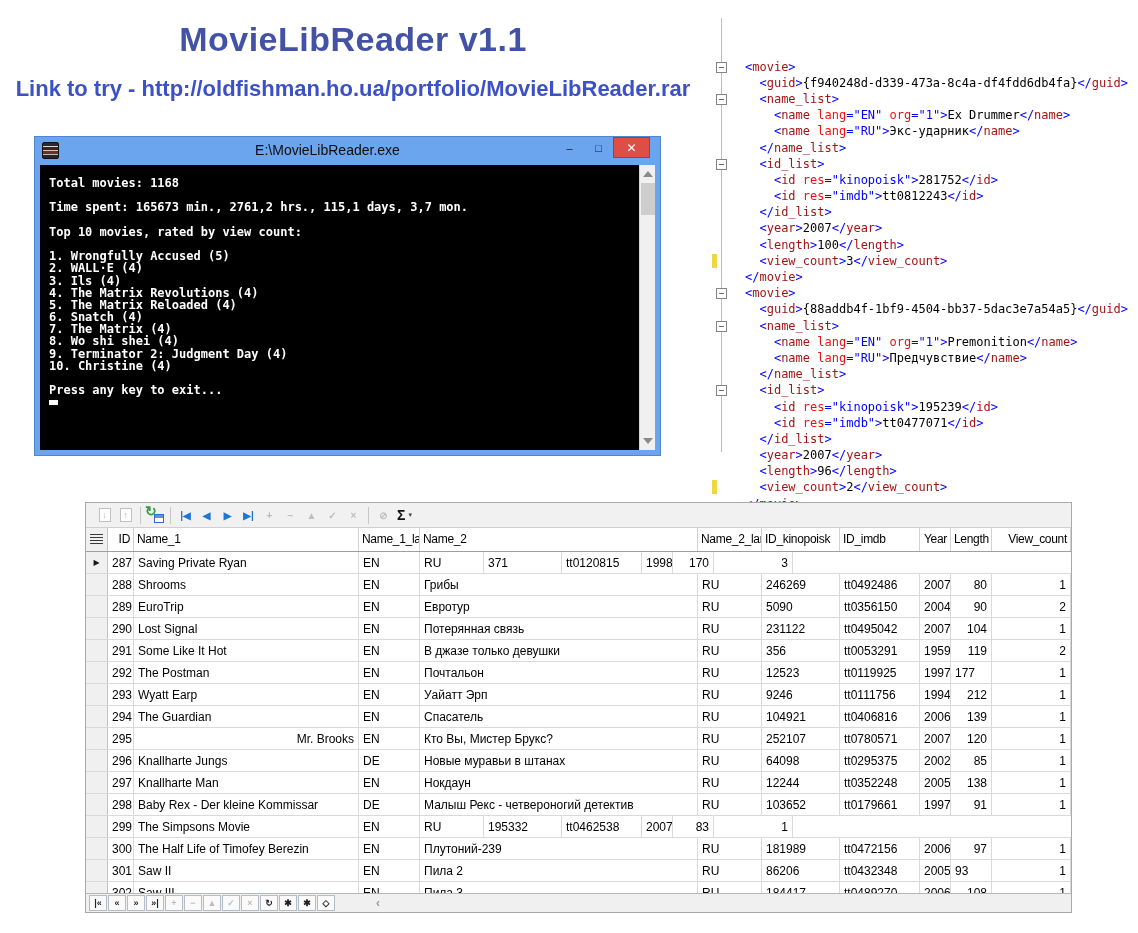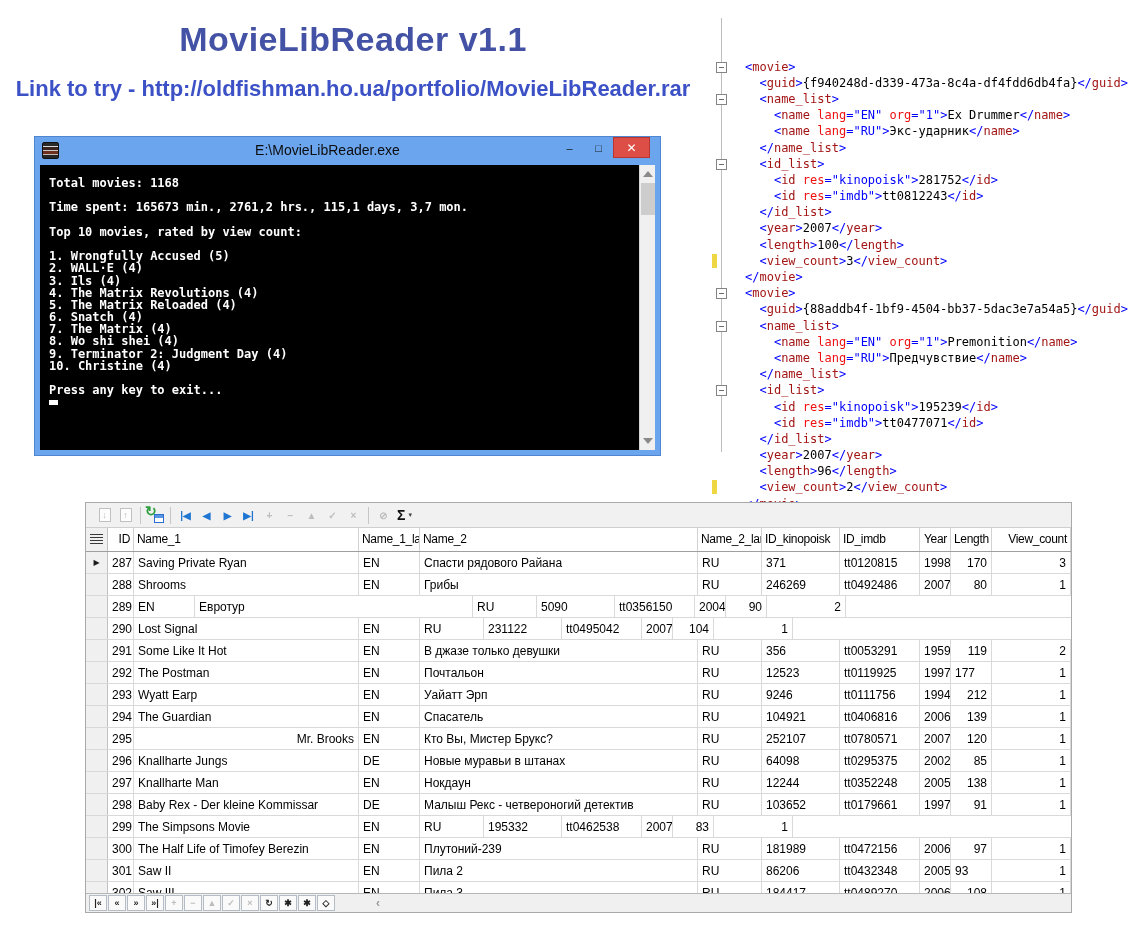--- a/index.html
+++ b/index.html
@@ -194,21 +194,20 @@
         <div class="gh-cell" style="width: 31px; text-align: right;">Year</div>
         <div class="gh-cell" style="width: 41px; text-align: right;">Length</div>
         <div class="gh-cell" style="width: 79px; text-align: right;">View_count</div>
       </div>
     <div class="grid-rows" id="grid-rows">
         <div class="grow">
           <div class="gind">▶</div>
           <div class="gcell" style="width: 26px; text-align: right;">287</div>
           <div class="gcell" style="width: 225px; text-align: left;">Saving Private Ryan</div>
           <div class="gcell" style="width: 61px; text-align: left;">EN</div>
-          <div class="gcell" style="width: 278px; text-align: left;">Спасти рядового Райана</div>
           <div class="gcell" style="width: 64px; text-align: left;">RU</div>
           <div class="gcell" style="width: 78px; text-align: left;">371</div>
           <div class="gcell" style="width: 80px; text-align: left;">tt0120815</div>
           <div class="gcell" style="width: 31px; text-align: right;">1998</div>
           <div class="gcell" style="width: 41px; text-align: right;">170</div>
           <div class="gcell" style="width: 79px; text-align: right;">3</div>
         </div>
         <div class="grow">
           <div class="gind"></div>
           <div class="gcell" style="width: 26px; text-align: right;">288</div>
@@ -218,34 +217,36 @@
           <div class="gcell" style="width: 64px; text-align: left;">RU</div>
           <div class="gcell" style="width: 78px; text-align: left;">246269</div>
           <div class="gcell" style="width: 80px; text-align: left;">tt0492486</div>
           <div class="gcell" style="width: 31px; text-align: right;">2007</div>
           <div class="gcell" style="width: 41px; text-align: right;">80</div>
           <div class="gcell" style="width: 79px; text-align: right;">1</div>
         </div>
         <div class="grow">
           <div class="gind"></div>
           <div class="gcell" style="width: 26px; text-align: right;">289</div>
+          <div class="gcell" style="width: 225px; text-align: left;">EuroTrip</div>
           <div class="gcell" style="width: 61px; text-align: left;">EN</div>
           <div class="gcell" style="width: 278px; text-align: left;">Евротур</div>
           <div class="gcell" style="width: 64px; text-align: left;">RU</div>
           <div class="gcell" style="width: 78px; text-align: left;">5090</div>
           <div class="gcell" style="width: 80px; text-align: left;">tt0356150</div>
           <div class="gcell" style="width: 31px; text-align: right;">2004</div>
           <div class="gcell" style="width: 41px; text-align: right;">90</div>
           <div class="gcell" style="width: 79px; text-align: right;">2</div>
         </div>
         <div class="grow">
           <div class="gind"></div>
           <div class="gcell" style="width: 26px; text-align: right;">290</div>
           <div class="gcell" style="width: 225px; text-align: left;">Lost Signal</div>
           <div class="gcell" style="width: 61px; text-align: left;">EN</div>
+          <div class="gcell" style="width: 278px; text-align: left;">Потерянная связь</div>
           <div class="gcell" style="width: 64px; text-align: left;">RU</div>
           <div class="gcell" style="width: 78px; text-align: left;">231122</div>
           <div class="gcell" style="width: 80px; text-align: left;">tt0495042</div>
           <div class="gcell" style="width: 31px; text-align: right;">2007</div>
           <div class="gcell" style="width: 41px; text-align: right;">104</div>
           <div class="gcell" style="width: 79px; text-align: right;">1</div>
         </div>
         <div class="grow">
           <div class="gind"></div>
           <div class="gcell" style="width: 26px; text-align: left;">291</div>

